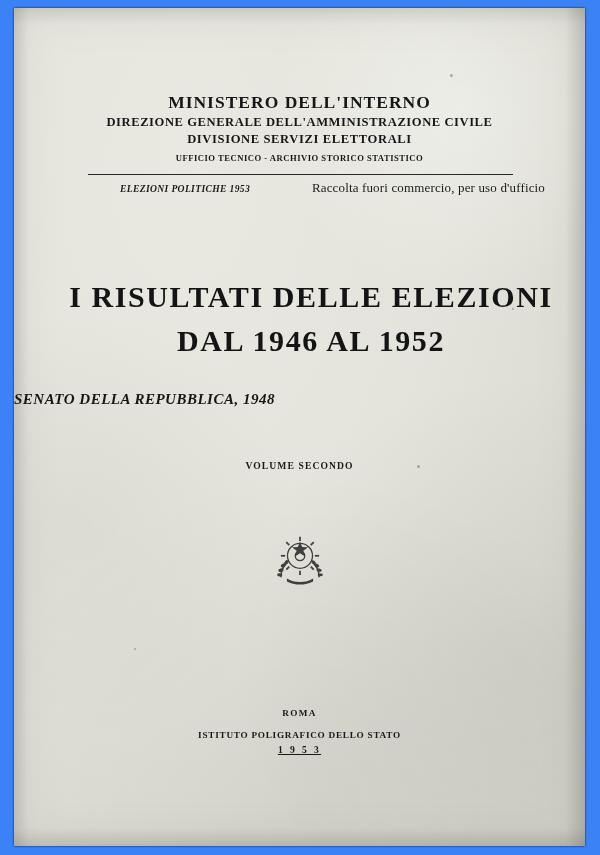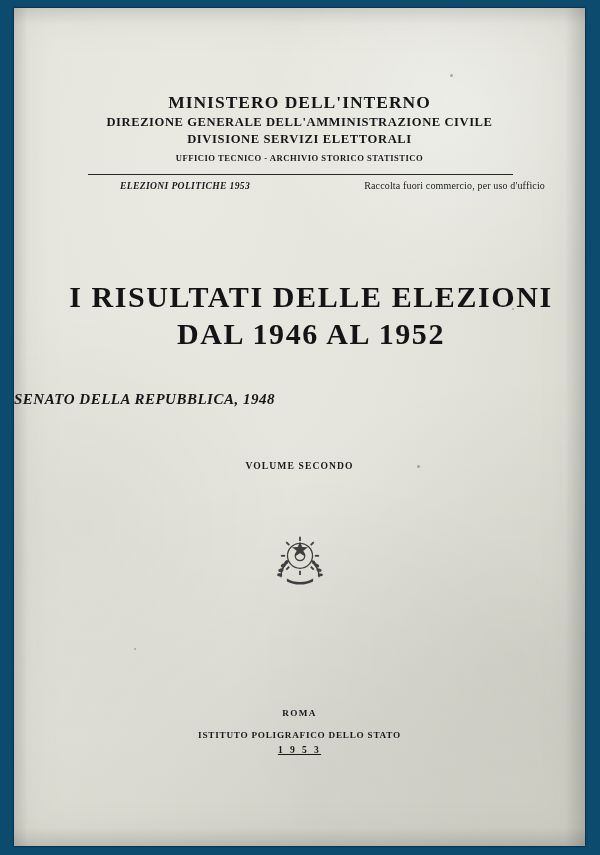--- a/index.html
+++ b/index.html
@@ -11,21 +11,21 @@
     width: 600px;
     height: 855px;
     overflow: hidden;
     font-family: "Liberation Serif", serif;
   }
 
   #page {
     position: relative;
     width: 600px;
     height: 855px;
-    background: #0c4a6e;
+    background: #3b82f6;
   }
 
   
   #cover {
     position: absolute;
     left: 14px;
     top: 8px;
     width: 571px;
     height: 838px;
     background:
@@ -122,21 +122,21 @@
     color: #1b1b1e;
     margin-left: 32px;
   }
   .sub-left {
     font-weight: bold;
     font-style: italic;
     font-size: 9.6px;
     letter-spacing: 0.35px;
   }
   .sub-right {
-    font-size: 10px;
+    font-size: 13px;
     letter-spacing: 0.15px;
   }
 
   
   .title-block {
     position: absolute;
     left: 0; right: 0;
     top: 272px;
     text-align: center;
     color: #141417;
@@ -145,21 +145,21 @@
   .title-1 {
     font-weight: bold;
     font-size: 30px;
     letter-spacing: 1.6px;
     line-height: 1.1;
   }
   .title-2 {
     font-weight: bold;
     font-size: 30px;
     letter-spacing: 1.6px;
-    margin-top: 4px;
+    margin-top: 11px;
   }
   .subtitle {
     position: absolute;
     left: 0; right: 0;
     top: 383px;
     text-align: left;
     font-style: italic;
     font-weight: bold;
     font-size: 15px;
     letter-spacing: 0.5px;

